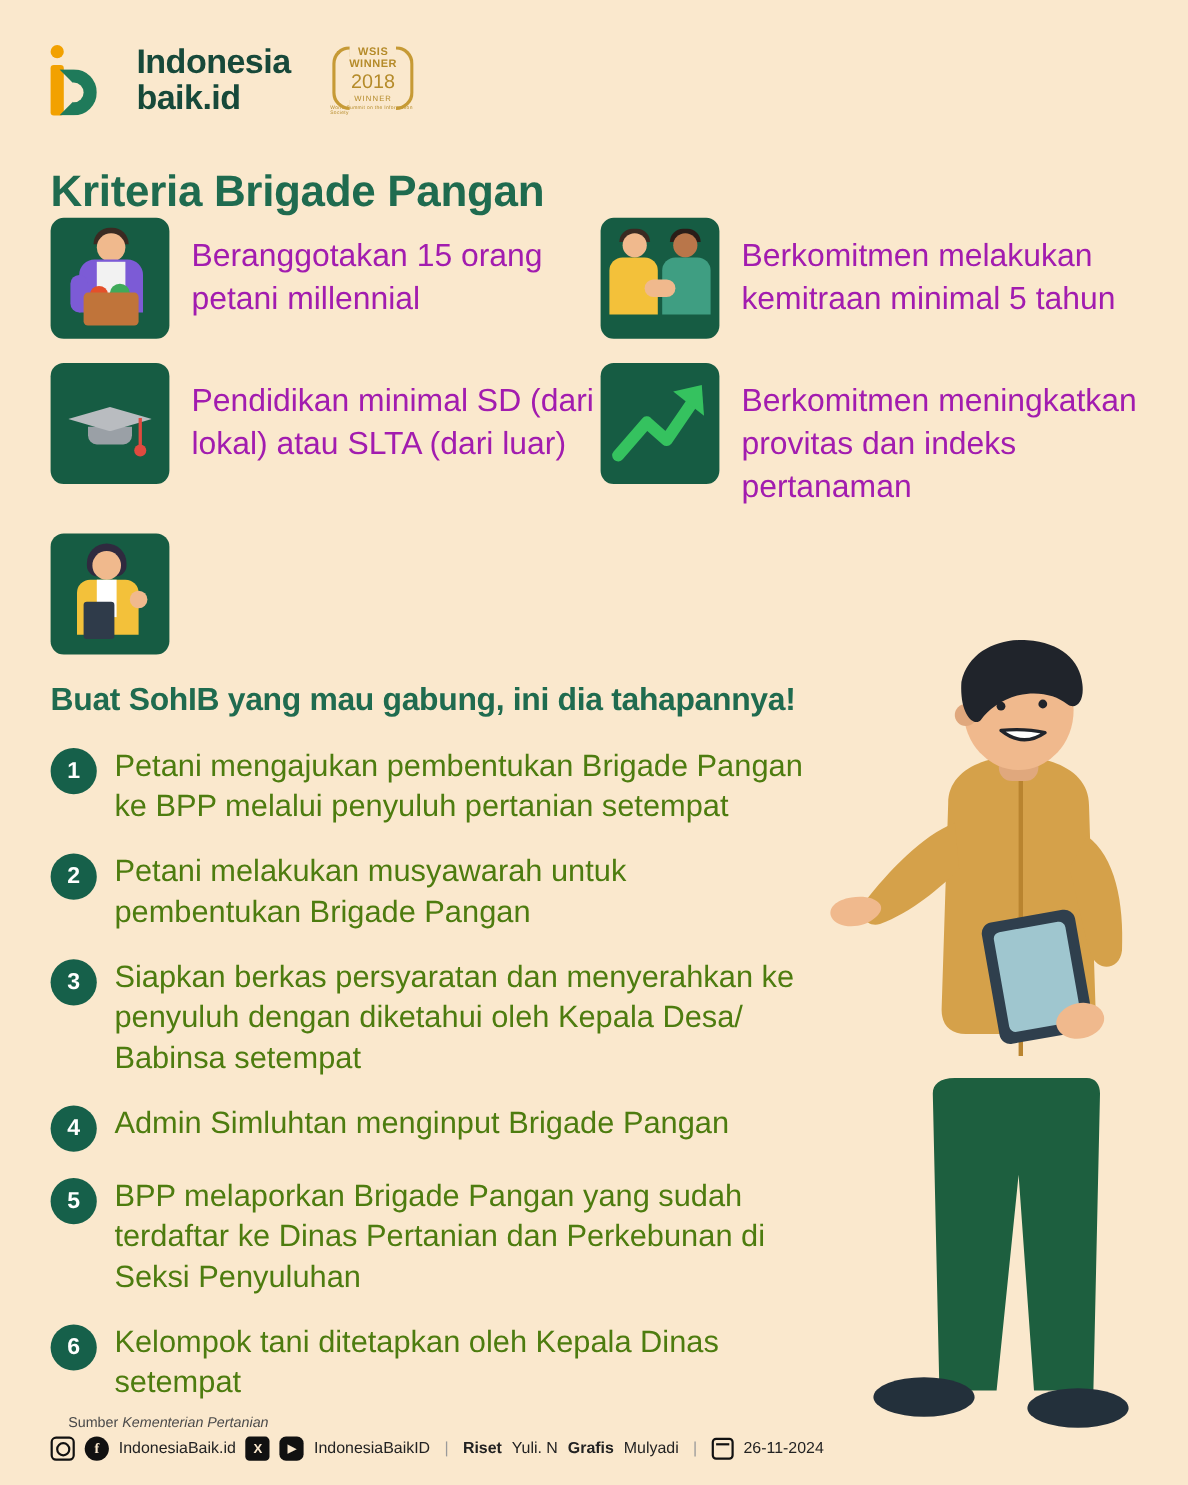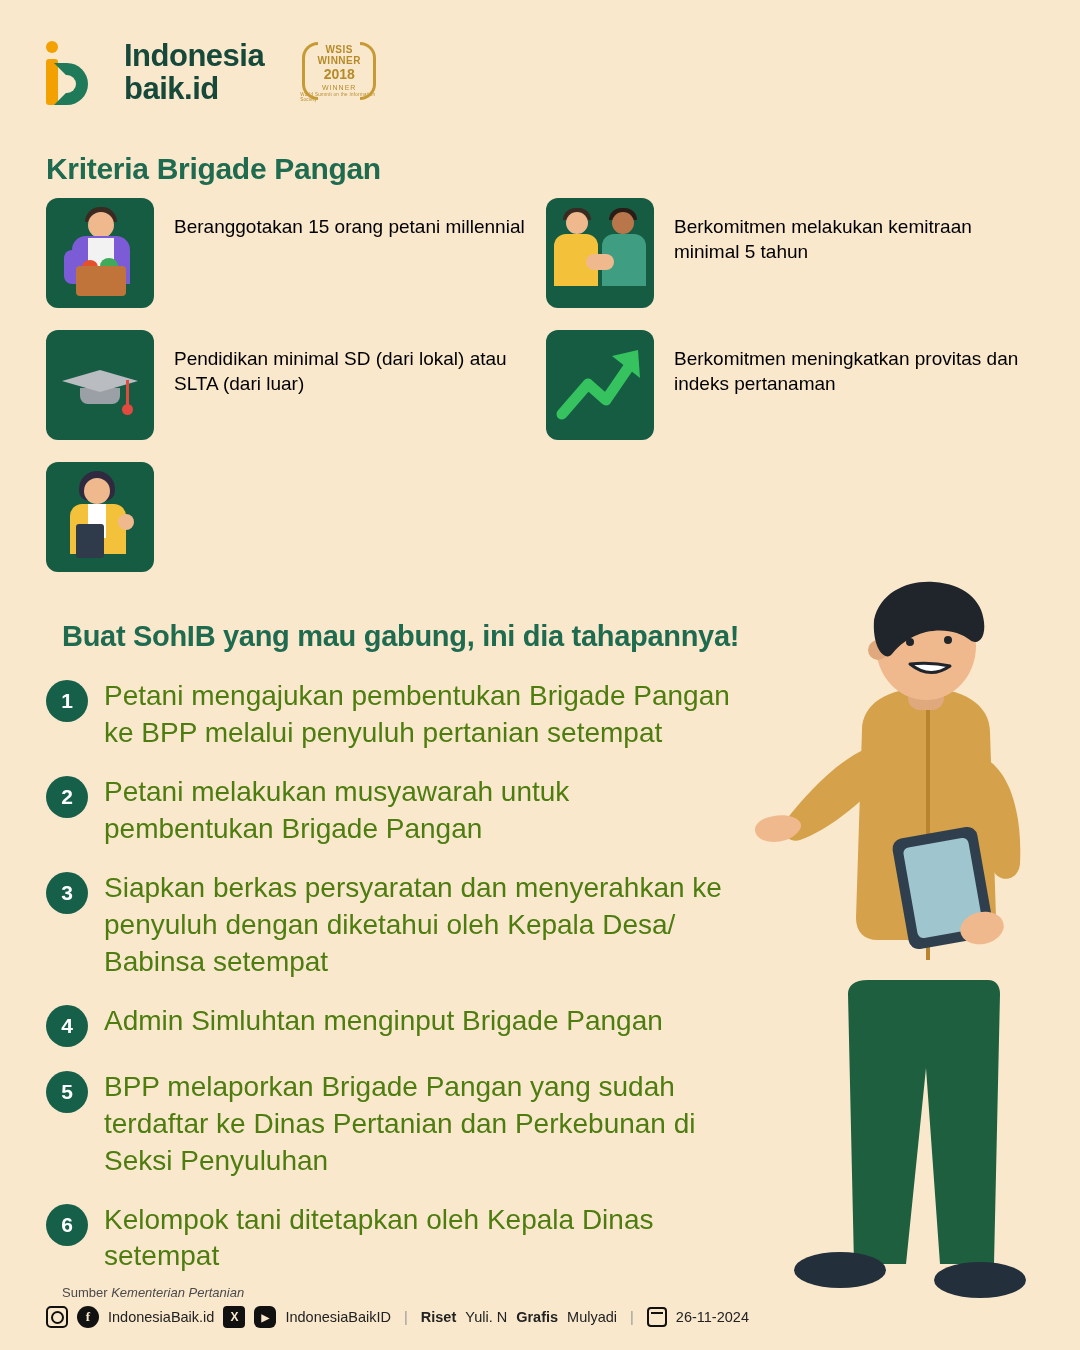--- a/index.html
+++ b/index.html
@@ -56,54 +56,54 @@
     border: 3px solid #c69a35;
     border-radius: 40px 0 0 40px;
     border-right: none;
   }
   .wsis .laurel-l { left: 2px; }
   .wsis .laurel-r { right: 2px; transform: scaleX(-1); }
   .wsis .line {
     font-size: 10px; font-weight: bold; line-height: 1.1;
     letter-spacing: 0.5px;
   }
-  .wsis .year { font-size: 14px; font-weight: bold; }
+  .wsis .year { font-size: 18px; font-weight: normal; }
   .wsis .winner {
     font-size: 7px; letter-spacing: 1px; margin-top: 2px;
   }
   .wsis .sub { font-size: 4.5px; margin-top: 1px; letter-spacing: .3px;}
 
   
   .section-title {
     position: absolute;
-    font-size: 30px; font-weight: bold; color: #1f6b4f;
+    font-size: 40px; font-weight: bold; color: #1f6b4f;
     letter-spacing: -0.3px;
   }
   #title-kriteria { left: 46px; top: 152px; }
-  #title-tahapan { left: 62px; top: 620px; font-size: 29px;}
+  #title-tahapan { left: 46px; top: 620px; font-size: 29px;}
 
   
   .criteria {
     position: absolute; left: 46px; top: 198px;
     width: 990px;
     display: grid;
     grid-template-columns: 500px 490px;
     grid-auto-rows: min-content;
     row-gap: 22px;
   }
   .crit {
     display: flex; align-items: flex-start; gap: 20px;
   }
   .crit-icon {
     width: 108px; height: 110px; border-radius: 12px;
     background: #165c43; flex: none;
     position: relative; overflow: hidden;
   }
   .crit-text {
-    font-size: 19px; line-height: 1.34; color: #000000;
+    font-size: 29px; line-height: 1.34; color: #a21caf;
     padding-top: 16px;
   }
 
   
   .art-farmer .head { position:absolute; left:42px; top:14px; width:26px; height:26px; border-radius:50%; background:#f0b98d;}
   .art-farmer .hair { position:absolute; left:39px; top:9px; width:32px; height:15px; border-radius:16px 16px 0 0; background:#3a2a22;}
   .art-farmer .body { position:absolute; left:26px; top:38px; width:58px; height:48px; border-radius:14px 14px 0 0; background:#7c5bd6;}
   .art-farmer .apron { position:absolute; left:42px; top:40px; width:26px; height:46px; background:#f2f2f2;}
   .art-farmer .crate { position:absolute; left:30px; top:68px; width:50px; height:30px; border-radius:4px; background:#c0743a;}
   .art-farmer .veg1 { position:absolute; left:36px; top:62px; width:16px; height:14px; border-radius:50%; background:#e4502a;}

